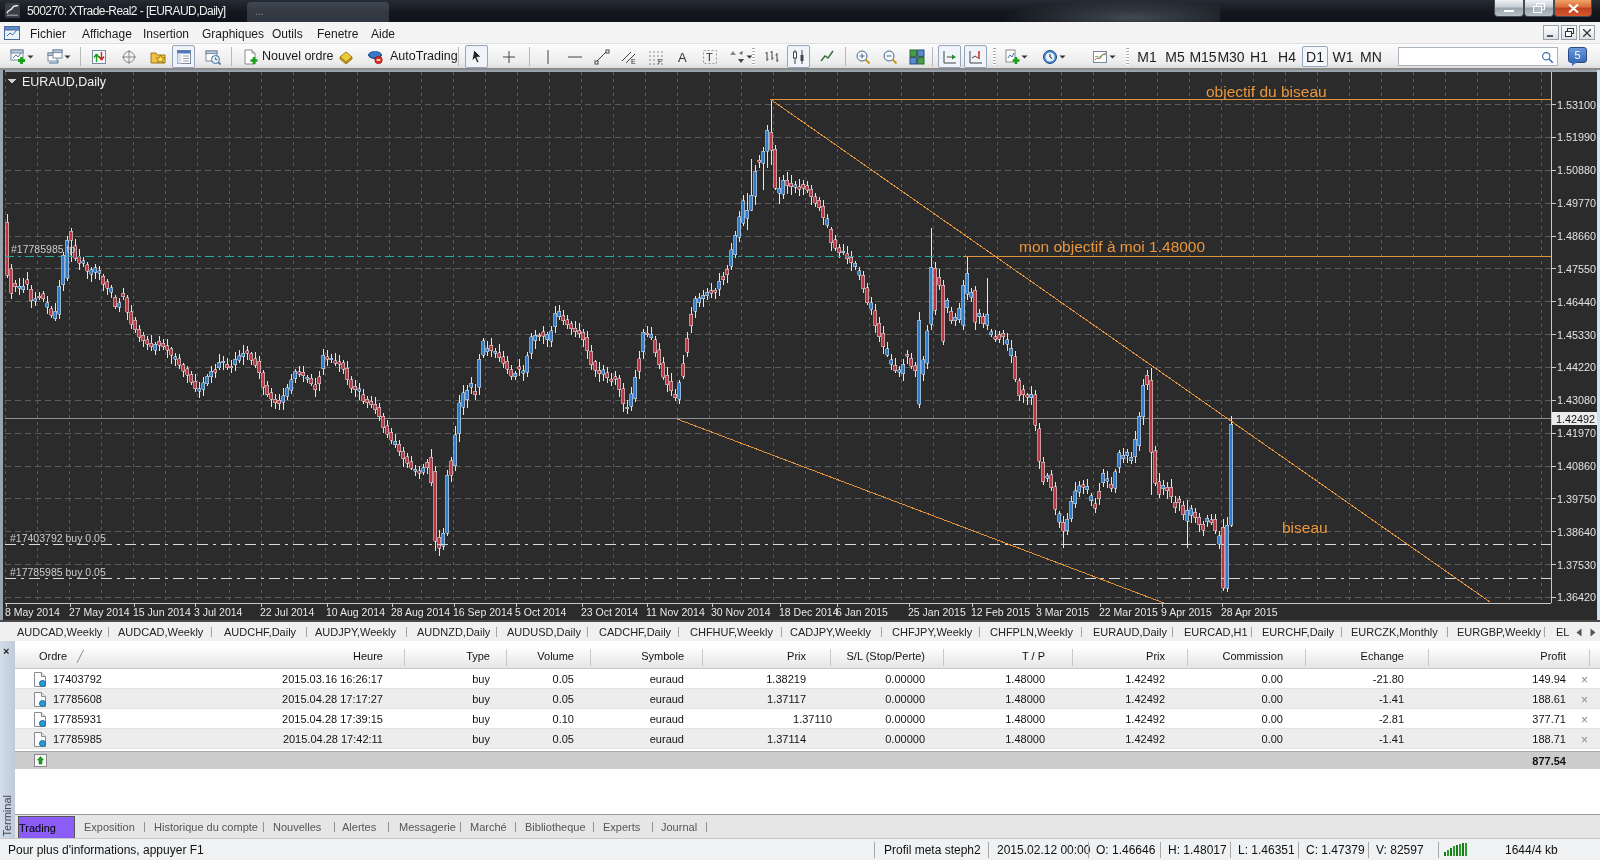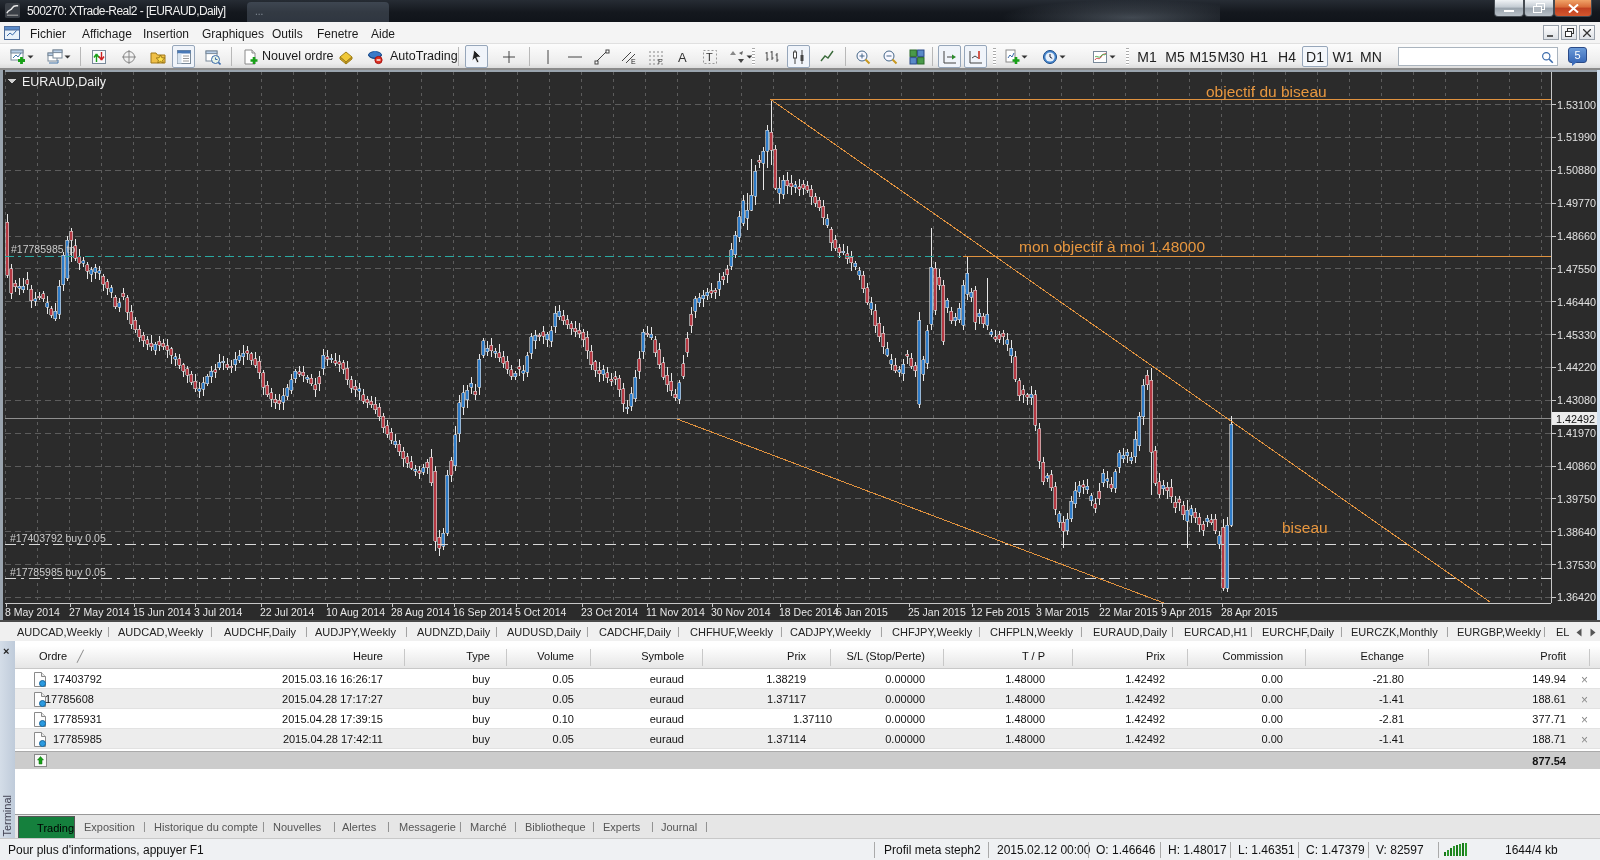--- a/index.html
+++ b/index.html
@@ -31,21 +31,21 @@
 #termlabel { position:absolute; left:1px; bottom:1px; color:#445; font-size:11px; writing-mode:vertical-rl; transform:rotate(180deg); white-space:nowrap; }
 #thead { position:absolute; left:15px; top:5px; right:0; height:23px; background:linear-gradient(#ffffff,#e6e6e6); border-bottom:1px solid #c8c8c8; }
 .hsep { position:absolute; top:3px; width:1px; height:17px; background:#c8c8c8; }
 .trow { position:absolute; left:15px; right:0; height:20px; border-bottom:1px solid #e2e2e2; }
 .rowx { position:absolute; right:12px; top:4px; color:#888; font-size:12px; }
 #balrow { position:absolute; left:15px; right:0; top:751px; height:18px; background:#cccccc; border-top:1px solid #aaa; }
 #balrow { top:110px; }
 #termtabs { position:absolute; left:15px; top:814px; width:1585px; height:24px; background:#e6e6e6; border-top:1px solid #999; font-size:11px; }
 .ttab { position:absolute; top:6px; color:#555; }
 .ttsep { position:absolute; top:5px; color:#888; }
-#trading-tab { position:absolute; left:3px; top:1px; width:57px; height:23px; background:#15803d; border:1px solid #555; border-bottom:none; text-align:right; padding-top:5px; color:#000; }
+#trading-tab { position:absolute; left:3px; top:1px; width:57px; height:23px; background:#8b5cf6; border:1px solid #555; border-bottom:none; text-align:left; padding-top:5px; color:#000; }
 #statusbar { position:absolute; left:0; top:838px; width:1600px; height:22px; background:#eff1f3; border-top:1px solid #c8c8c8; font-size:12px; color:#111; }
 .stsep { position:absolute; top:3px; width:1px; height:16px; background:#aaa; }
 </style></head><body>
 <div id="titlebar">
     <div id="tb-icon"><svg width="15" height="15" viewBox="0 0 16 16">
         <rect x="0" y="0" width="16" height="16" rx="2" fill="#3a3f46"></rect>
         <path d="M2 11c2-5 4-2 6-6 1.5-3 4-2 6-2" stroke="#e8e8e8" stroke-width="1.5" fill="none"></path>
         <path d="M2 13h12" stroke="#b8b8b8" stroke-width="1"></path>
       </svg></div>
     <span id="tb-text">500270: XTrade-Real2 - [EURAUD,Daily]</span>
@@ -514,21 +514,21 @@
       <span style="position:absolute;right:196px;top:4px;">-21.80</span>
       <span style="position:absolute;right:34px;top:4px;">149.94</span>
       <span class="rowx">×</span>
     </div>
     <div class="trow" style="top:48px;background:#ededed">
       <svg width="14" height="15" viewBox="0 0 14 15" style="position:absolute;left:18px;top:3px">
         <path d="M1.5 0.5h7l4 4v10h-11z" fill="#fdfdfd" stroke="#8a8a8a"></path>
         <path d="M8.5 0.5v4h4" fill="#e8e8e8" stroke="#8a8a8a"></path>
         <circle cx="9.5" cy="11.5" r="3" fill="#2a9ae0" stroke="#1a6aa0"></circle>
       </svg>
-      <span style="position:absolute;left:30px;top:4px">17785608</span>
+      <span style="position:absolute;left:38px;top:4px">17785608</span>
       <span style="position:absolute;right:1217px;top:4px;">2015.04.28 17:17:27</span>
       <span style="position:absolute;right:1110px;top:4px;">buy</span>
       <span style="position:absolute;right:1026px;top:4px;">0.05</span>
       <span style="position:absolute;right:916px;top:4px;">euraud</span>
       <span style="position:absolute;right:794px;top:4px;">1.37117</span>
       <span style="position:absolute;right:675px;top:4px;">0.00000</span>
       <span style="position:absolute;right:555px;top:4px;">1.48000</span>
       <span style="position:absolute;right:435px;top:4px;">1.42492</span>
       <span style="position:absolute;right:317px;top:4px;">0.00</span>
       <span style="position:absolute;right:196px;top:4px;">-1.41</span>

